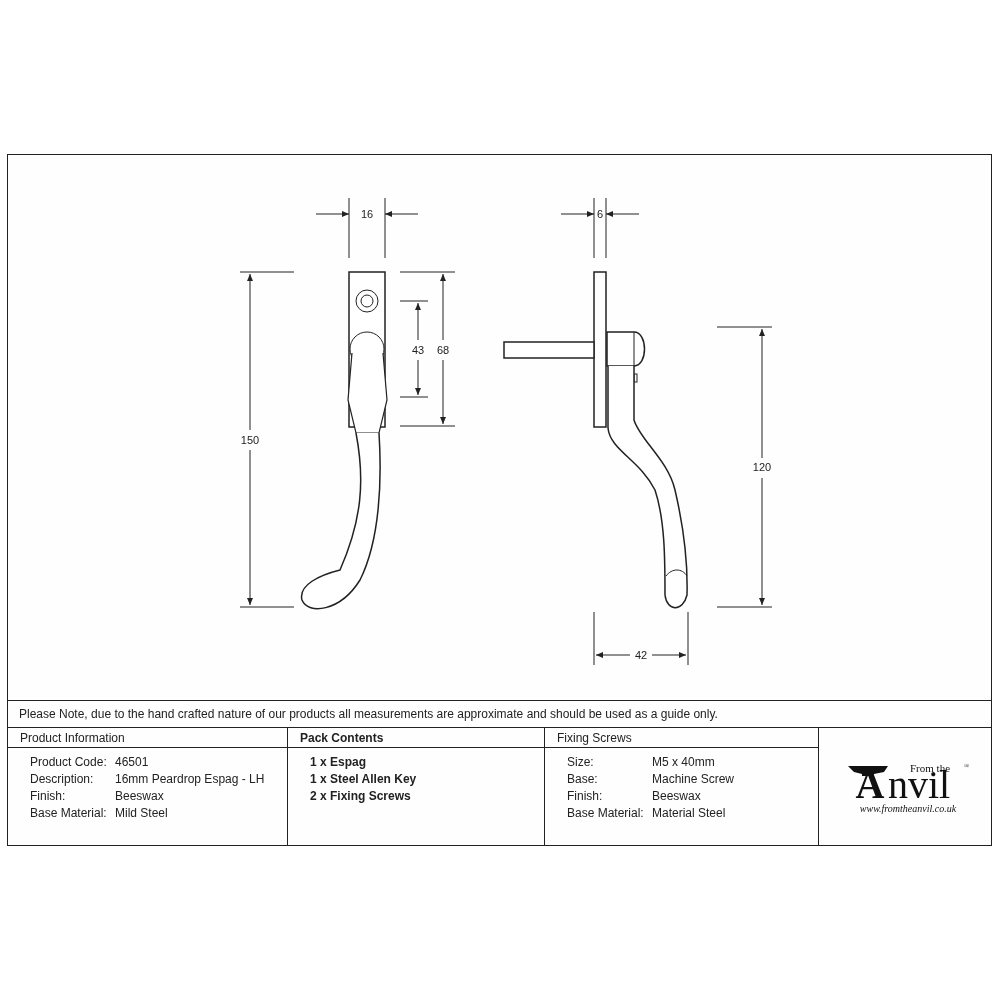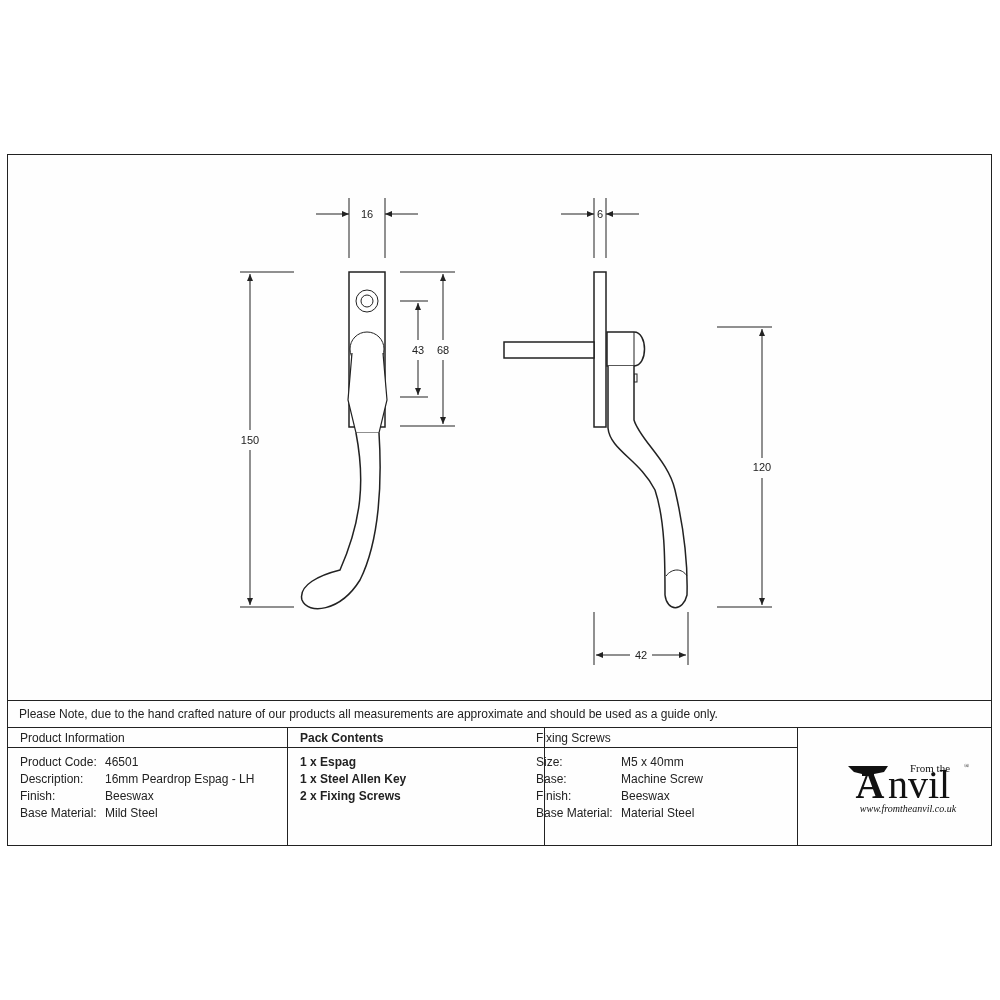--- a/index.html
+++ b/index.html
@@ -3,21 +3,21 @@
 <meta charset="utf-8">
 <style>
   html, body { margin:0; padding:0; background:#ffffff; }
   body { width:1000px; height:1000px; position:relative; font-family:"Liberation Sans", sans-serif; color:#222; }
   .sheet { position:absolute; left:7px; top:154px; width:985px; height:692px; border:1.5px solid #222; box-sizing:border-box; background:#fefefe; }
   .drawing { position:absolute; left:0; top:0; }
   .note { position:absolute; left:7px; top:700px; width:985px; height:28px; border-top:1.5px solid #222; border-bottom:1.5px solid #222; box-sizing:border-box; font-size:12px; padding:6px 0 0 12px; }
   .col { position:absolute; top:728px; height:118px; box-sizing:border-box; border-right:1.5px solid #222; font-size:12px; }
   .col .hdr { height:20px; border-bottom:1.5px solid #222; box-sizing:border-box; padding:3px 0 0 12px; }
   .col .rows { padding:7px 0 0 12px; }
-  .row { height:17px; display:flex; }
+  .row { height:17px; display:flex;margin-left:10px; }
   .row .k { width:85px; }
   .logo { position:absolute; left:818px; top:728px; width:174px; height:118px; }
   .dim { font-size:11px; fill:#222; font-family:"Liberation Sans", sans-serif; }
 </style>
 </head>
 <body>
 
 <div class="sheet"></div>
 
 <svg class="drawing" width="1000" height="700">
@@ -114,21 +114,21 @@
 
 <div class="col" style="left:288px;width:257px;border-bottom:1.5px solid #222;font-weight:bold;">
   <div class="hdr">Pack Contents</div>
   <div class="rows">
     <div class="row">1 x Espag</div>
     <div class="row">1 x Steel Allen Key</div>
     <div class="row">2 x Fixing Screws</div>
   </div>
 </div>
 
-<div class="col" style="left:524px;width:274px;border-bottom:1.5px solid #222;">
+<div class="col" style="left:545px;width:274px;border-bottom:1.5px solid #222;">
   <div class="hdr">Fixing Screws</div>
   <div class="rows">
     <div class="row">
         <span class="k">Size:</span>
         <span>M5 x 40mm</span>
       </div>
     <div class="row">
         <span class="k">Base:</span>
         <span>Machine Screw</span>
       </div>

